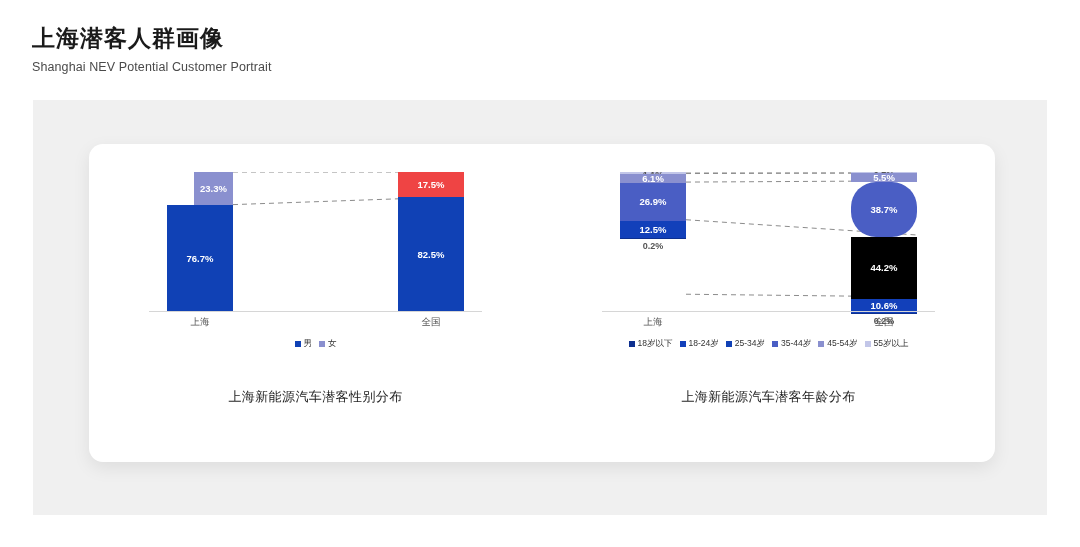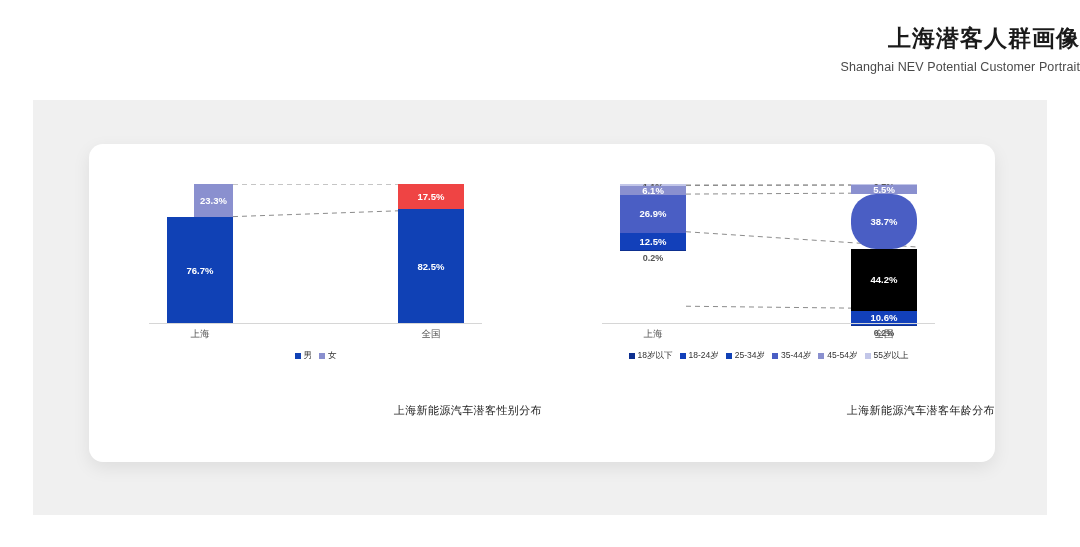--- a/index.html
+++ b/index.html
@@ -5,21 +5,21 @@
   * { box-sizing: border-box; margin: 0; padding: 0; }
   html, body {
     width: 1080px; height: 547px;
     background: #ffffff;
     font-family: "Liberation Sans", "DejaVu Sans", sans-serif;
     overflow: hidden;
   }
   .page { position: relative; width: 1080px; height: 547px; background: #fff; }
 
   
-  .header { width: 100%; padding-top: 24px; text-align: right; }
+  .header { width: 100%; padding-top: 24px; text-align: left; padding-left: 32px; }
   .header h1 {
     font-size: 23px; font-weight: bold; color: #1a1a1a;
     letter-spacing: 1px; line-height: 1.25;
   }
   .header .subtitle {
     margin-top: 7px; font-size: 12.5px; color: #4a4a4a;
     letter-spacing: .1px;
   }
 
   
@@ -34,21 +34,21 @@
     position: absolute; left: 89px; top: 144px;
     width: 906px; height: 318px;
     background: #ffffff; border-radius: 14px;
     box-shadow: 0 6px 18px rgba(0,0,0,0.08);
   }
 
   .charts-row { display: flex; width: 100%; height: 100%; }
   .chart-block {
     flex: 1 1 50%;
     position: relative;
-    padding-top: 40px;
+    padding-top: 28px;
   }
 
   
   .plot {
     position: relative;
     height: 140px;
     margin: 0 60px;
   }
   .axis-line {
     position: absolute; left: 0; right: 0; bottom: 0;
@@ -104,23 +104,23 @@
     margin-top: 6px;
     display: flex; justify-content: center; align-items: center;
     flex-wrap: nowrap; gap: 7px;
   }
   .legend-item { display: flex; align-items: center; gap: 3px; }
   .legend-swatch { width: 6px; height: 6px; display: inline-block; }
   .legend-text { font-size: 8.5px; color: #333; white-space: nowrap; }
 
   
   .caption {
-    position: absolute; left: 0; right: 0; top: 259px;
-    text-align: right;
-    font-size: 11px; color: #1d1d1d;
+    position: absolute; left: 0; right: 0; top: 244px;
+    text-align: center;
+    font-size: 13px; color: #1d1d1d;
     letter-spacing: .4px;
   }
 </style>
 </head>
 <body>
 
 <div class="page">
 
   <div class="header">
     <h1>上海潜客人群画像</h1>

